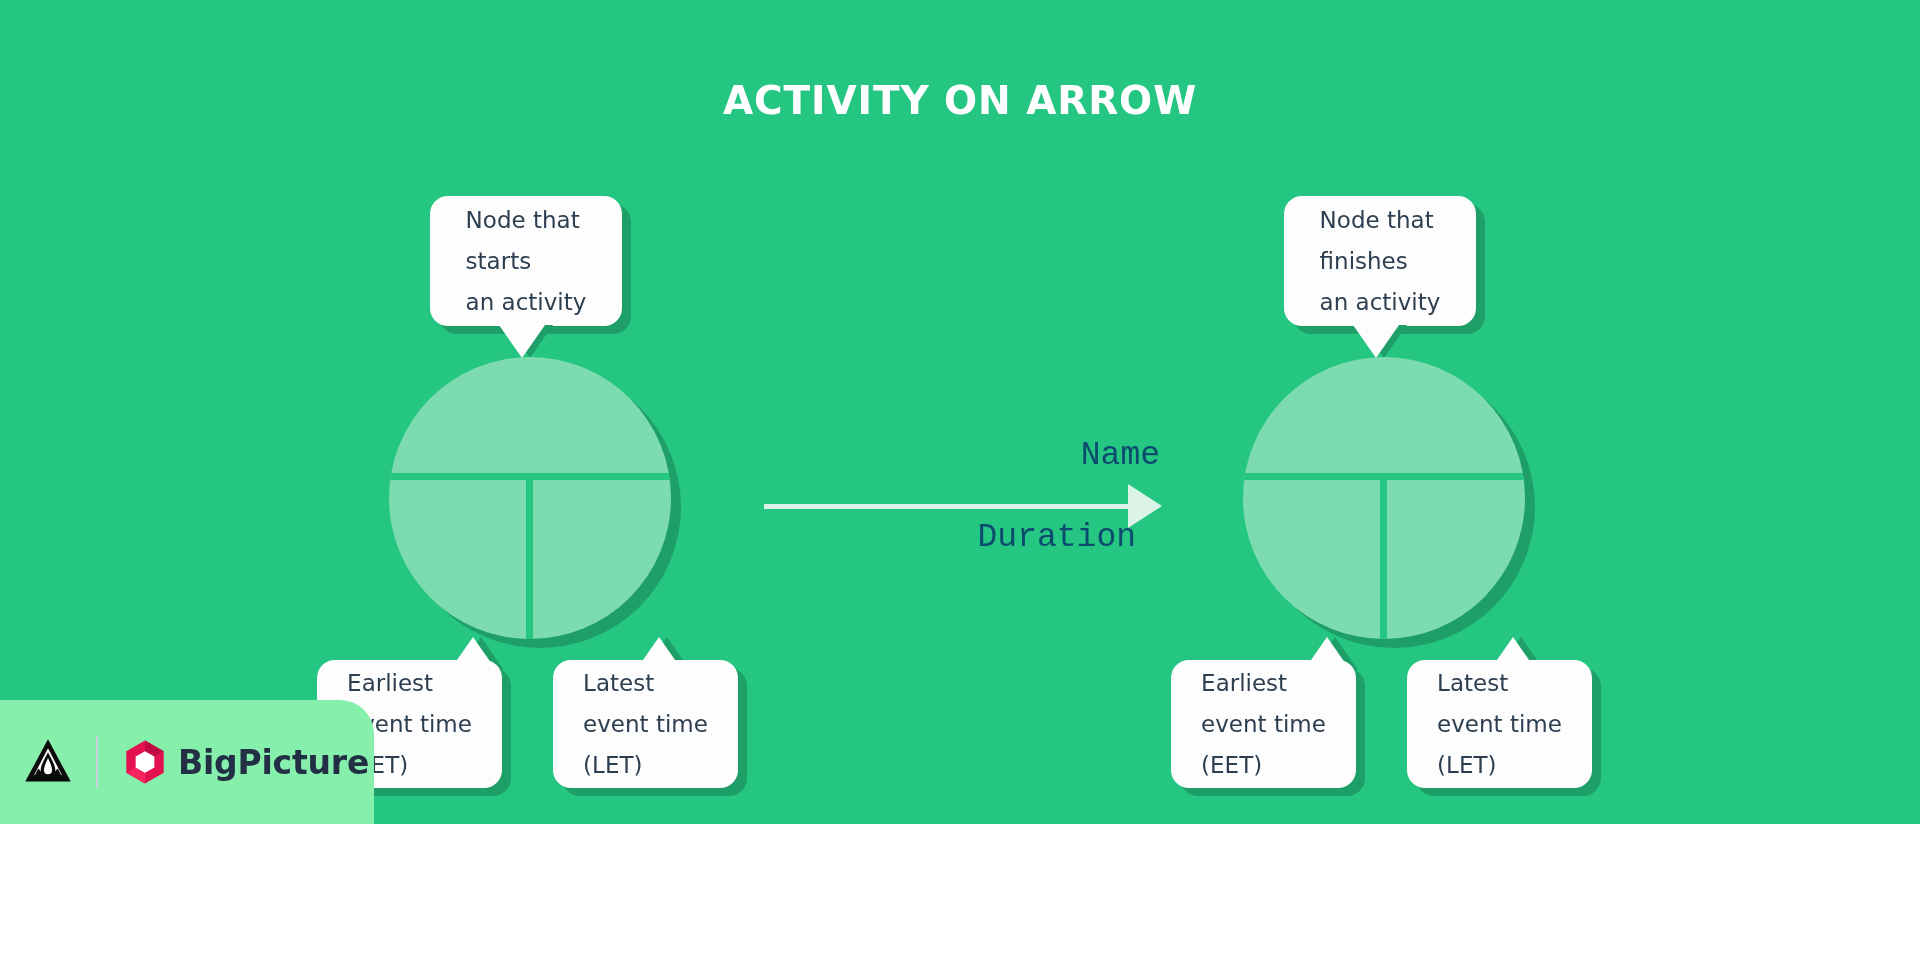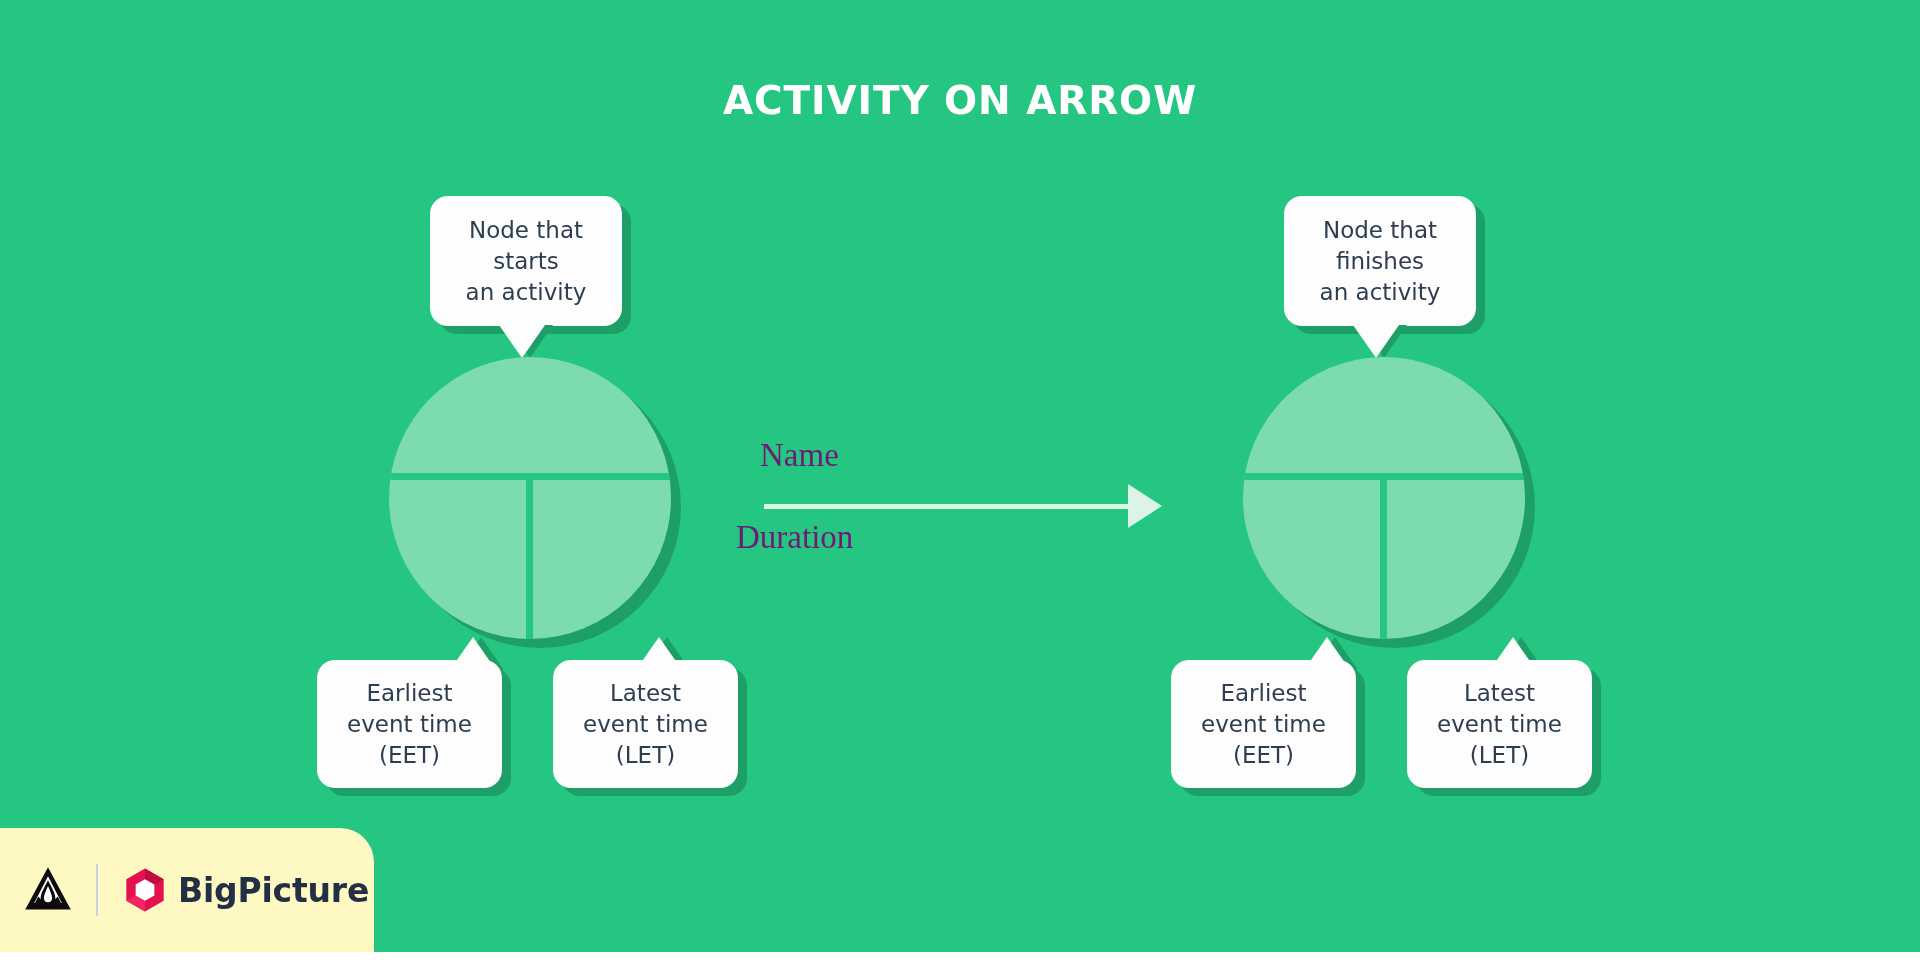--- a/index.html
+++ b/index.html
@@ -7,21 +7,21 @@
     padding: 0;
     background: #ffffff;
   }
   body {
     font-family: "DejaVu Sans", "Liberation Sans", sans-serif;
   }
 
   #stage {
     position: relative;
     width: 1920px;
-    height: 952px;
+    height: 824px;
     overflow: hidden;
     background: #25C681;
   }
 
   
   .title {
     position: absolute;
     left: 0;
     top: 78px;
     width: 1920px;
@@ -97,22 +97,21 @@
     border-radius: 18px;
     background: #FDFDFD;
     display: flex;
     align-items: center;
     justify-content: center;
     box-sizing: border-box;
   }
   .callout .c-text {
     color: #2C3E50;
     font-size: 23px;
-    line-height: 31px;
-    text-align: center;
+    line-height: 41px;
     white-space: pre-line;
     font-family: "DejaVu Sans", "Liberation Sans", sans-serif;
   }
 
   
   .tail {
     position: absolute;
     width: 0;
     height: 0;
   }
@@ -150,35 +149,35 @@
   .arrow-head {
     position: absolute;
     width: 0;
     height: 0;
     border-top: 22px solid transparent;
     border-bottom: 22px solid transparent;
     border-left: 34px solid #DCF3E7;
   }
   .arrow-label {
     position: absolute;
-    color: #701a75;
+    color: #0c4a6e;
     font-size: 33px;
-    text-align: left;
+    text-align: right;
     white-space: nowrap;
-    font-family: Liberation Serif, serif;
+    font-family: Liberation Mono, monospace;
   }
 
   
   .brand-panel {
     position: absolute;
     left: 0;
     bottom: 0;
     width: 374px;
     height: 124px;
-    background: #fef9c3;
+    background: #86efac;
     border-top-right-radius: 34px;
     display: flex;
     align-items: center;
   }
   .brand-appfire {
     margin-left: 22px;
     width: 52px;
     height: 52px;
     display: block;
   }

